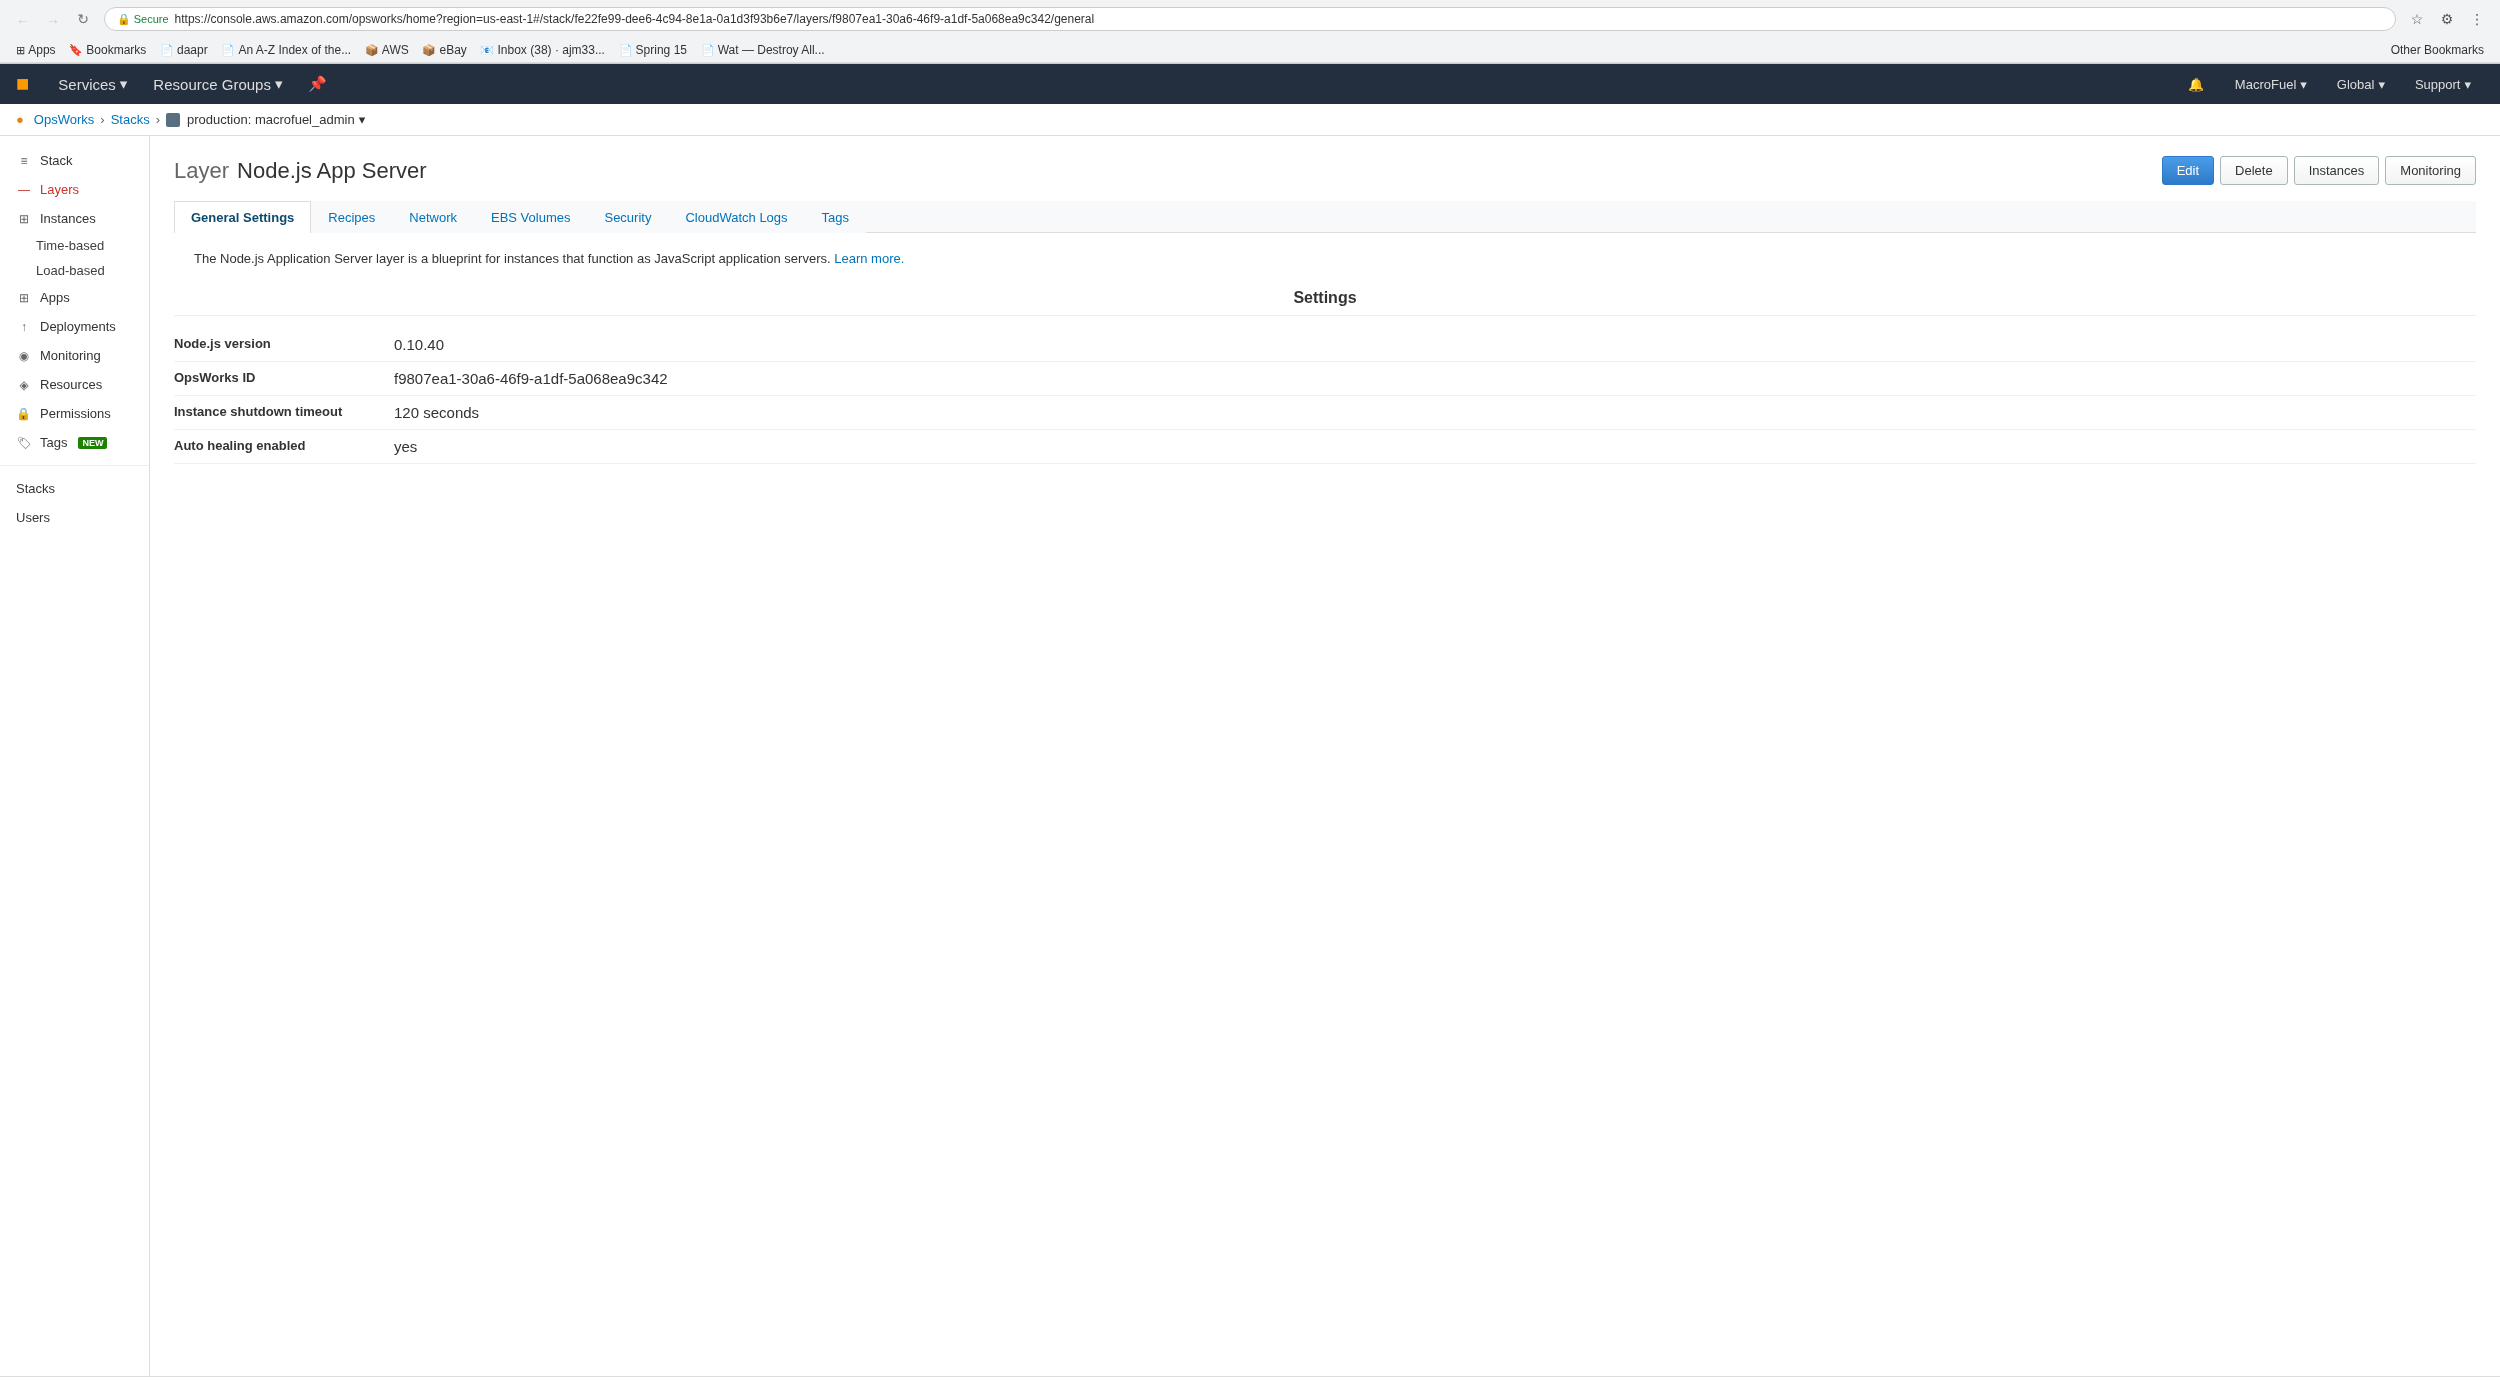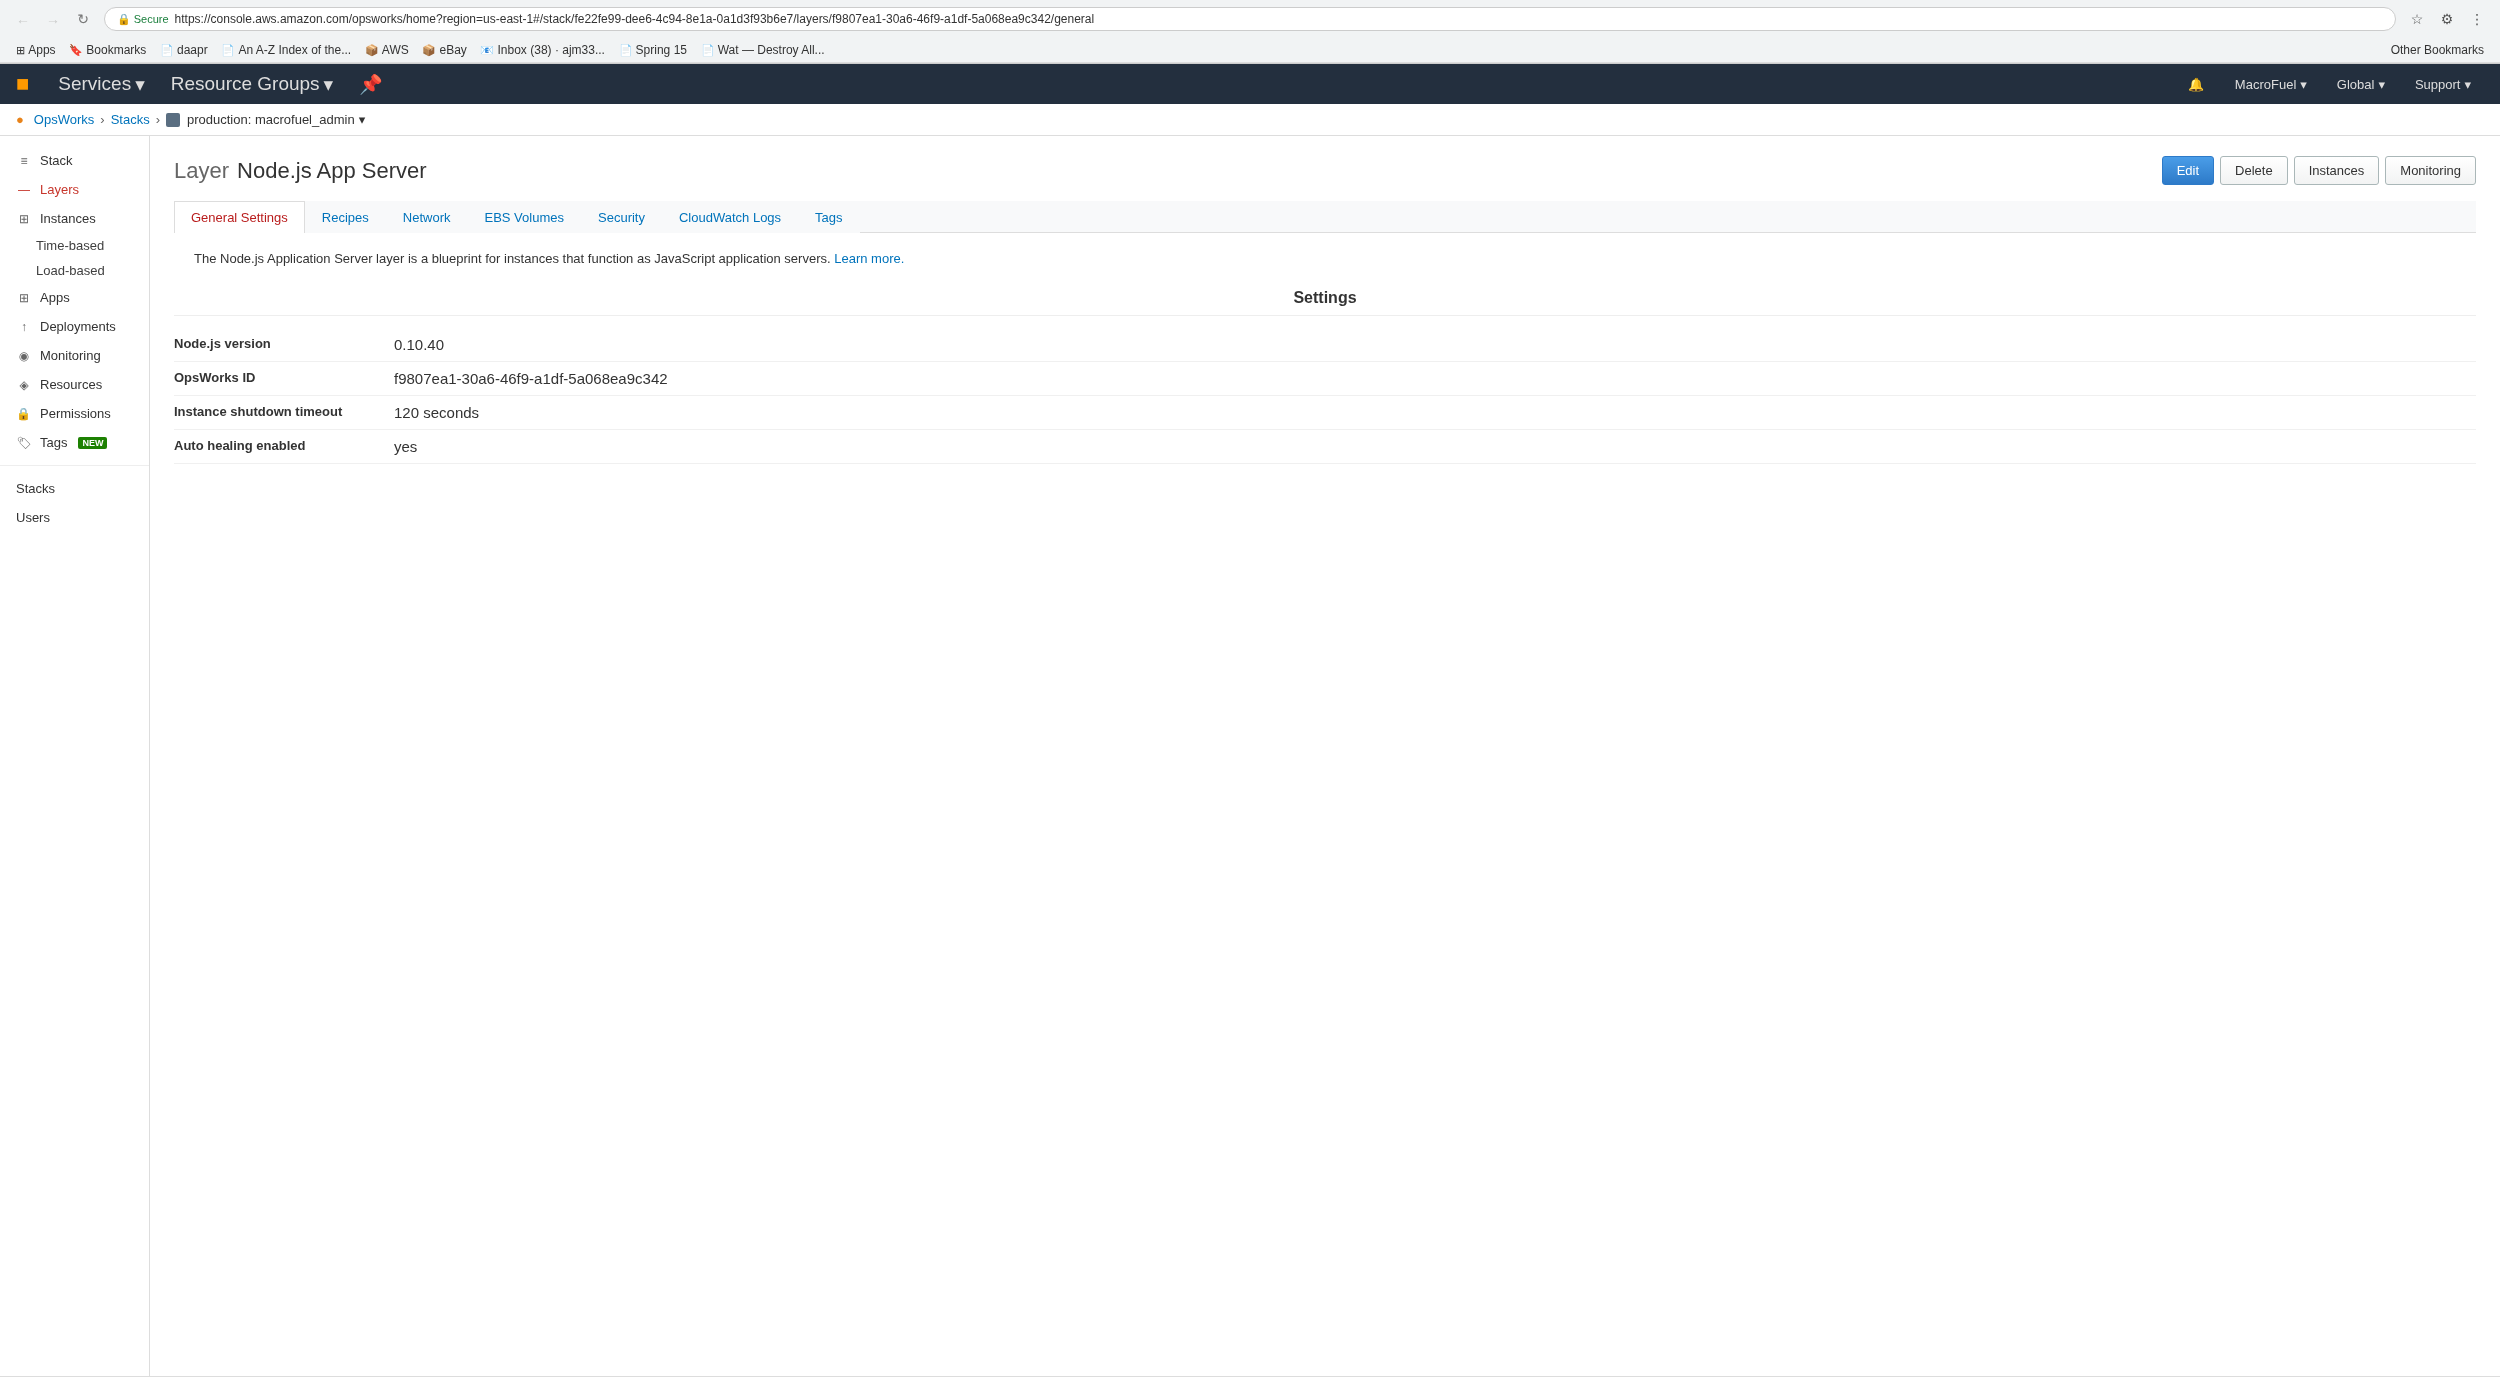--- a/index.html
+++ b/index.html
@@ -101,21 +101,21 @@
       font-size: 22px;
       margin-right: 16px;
       font-weight: bold;
     }
     .aws-nav-item {
       color: #ddd;
       padding: 0 12px;
       height: 40px;
       display: flex; align-items: center; gap: 4px;
       cursor: pointer;
-      font-size: 19px;
+      font-size: 15px;
       border: 1px solid transparent;
     }
     .aws-nav-spacer { flex: 1; }
     .aws-nav-right {
       display: flex; align-items: center; gap: 4px;
     }
     .aws-nav-right .aws-nav-item { font-size: 13px; }
 
     
     .aws-subnav {
@@ -260,24 +260,24 @@
       cursor: pointer;
       font-size: 13px;
       color: #0073bb;
       border: 1px solid transparent;
       border-bottom: none;
       margin-bottom: -1px;
       background: #f8f9fa;
     }
     .tab-item.active {
       background: #fff;
-      color: #b91c1c;
+      color: #0c4a6e;
       border-color: #ddd;
       border-bottom-color: #fff;
-      font-weight: 400;
+      font-weight: 700;
     }
 
     
     .description {
       font-size: 13px;
       color: #333;
       margin-bottom: 20px;
       line-height: 1.5;
       margin-left: 20px;
     }

